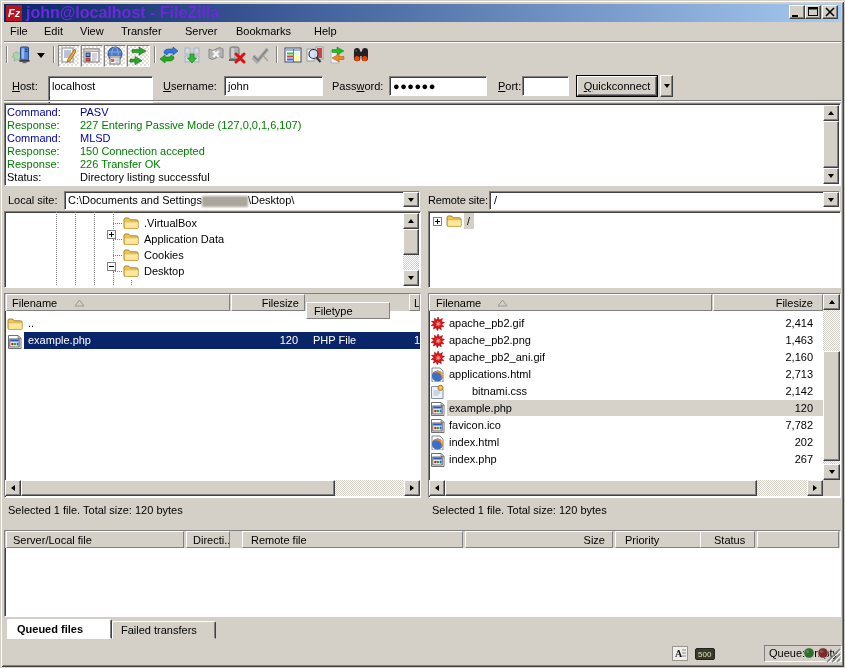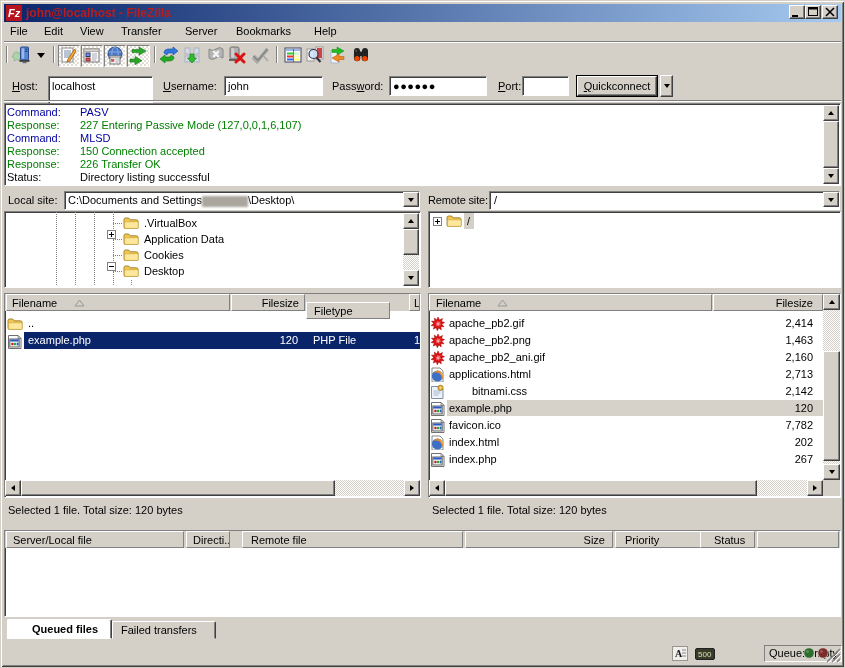--- a/index.html
+++ b/index.html
@@ -41,22 +41,22 @@
 <div class="frame-inner"></div>
 
 <div class="abs" id="titlebar" style="left:4px;top:4px;width:837px;height:18px;
 background:linear-gradient(to right,#0A246A,#A6CAF0);"></div>
 <div class="abs" style="left:6px;top:5px;width:16px;height:16px;background:#CC1111;">
 <svg width="16" height="16">
         <rect x="0" y="0" width="16" height="16" fill="#b81420"></rect>
 <text x="2" y="12" font-family="Liberation Sans" font-size="11" font-style="italic" font-weight="bold" fill="#fff">Fz</text>
       </svg>
 </div>
-<div class="abs" style="left:26px;top:5px;height:32px;line-height:16px;color:#b91c1c;
-font-size:12px;font-weight:bold;">john@localhost - FileZilla</div>
+<div class="abs" style="left:26px;top:5px;height:32px;line-height:16px;color:#6d28d9;
+font-size:16px;font-weight:bold;">john@localhost - FileZilla</div>
 
 <div class="raised abs" style="left:789px;top:5px;width:16px;height:14px;"><svg width="14" height="12">
         <rect x="2" y="9" width="6" height="2" fill="#000"></rect>
       </svg></div>
 <div class="raised abs" style="left:805px;top:5px;width:16px;height:14px;"><svg width="14" height="12">
         <rect x="2.5" y="1.5" width="9" height="8" fill="none" stroke="#000"></rect>
         <rect x="2.5" y="1.5" width="9" height="2" fill="#000"></rect>
       </svg></div>
 <div class="raised abs" style="left:822px;top:5px;width:16px;height:14px;"><svg width="14" height="12">
         <path d="M3 2 L11 10 M11 2 L3 10" stroke="#000" stroke-width="1.6"></path>
@@ -459,21 +459,21 @@
 <div class="hcell" style="left:237px;width:221px;padding-left:8px;">Remote file</div>
 <div class="hcell" style="left:460px;width:148px;text-align:right;padding-right:7px;">Size</div>
 <div class="hcell" style="left:610px;width:106px;padding-left:9px;">Priority</div>
 <div class="hcell" style="left:695px;width:55px;padding-left:13px;">Status</div>
 <div class="hcell" style="left:752px;width:82px;"></div>
 </div>
 </div>
 
 <div class="abs" style="left:7px;top:619px;width:105px;height:20px;background:#fff;
 border:1px solid;border-color:#fff #404040 #fff #fff;box-shadow:inset -1px 0 0 #808080;
-text-align:left;padding-left:24px;line-height:19px;font-weight:bold;border-radius:2px 2px 0 0;">Queued files</div>
+text-align:left;padding-left:9px;line-height:19px;font-weight:bold;border-radius:2px 2px 0 0;">Queued files</div>
 <div class="abs" style="left:112px;top:621px;width:104px;height:18px;background:#D4D0C8;
 border:1px solid;border-color:#fff #404040 #D4D0C8 #fff;box-shadow:inset -1px 0 0 #808080;
 text-align:left;padding-left:8px;line-height:16px;border-radius:2px 2px 0 0;">Failed transfers</div>
 
 <div class="abs" style="left:672px;top:646px;width:16px;height:15px;border:1px solid #9a968e;background:#f0efec;">
 <svg width="14" height="13">
         <text x="2" y="10" font-size="10" font-weight="bold" font-family="Liberation Serif" fill="#111">A</text>
         <path d="M9 3 h4 M9 6 h4 M9 9 h4" stroke="#888" stroke-width="1"></path>
       </svg></div>
 <div class="abs" style="left:695px;top:648px;width:20px;height:12px;background:#3a3a2a;border-radius:2px;border:1px solid #222;">

